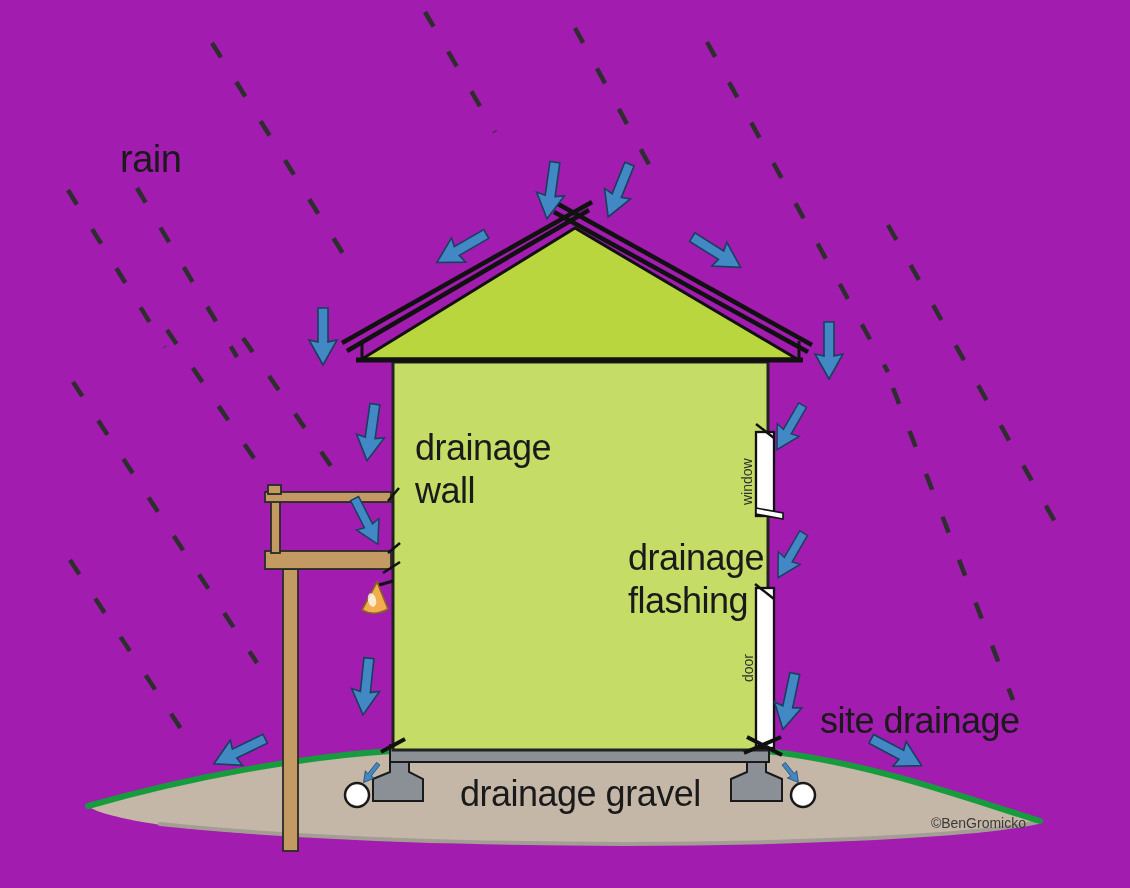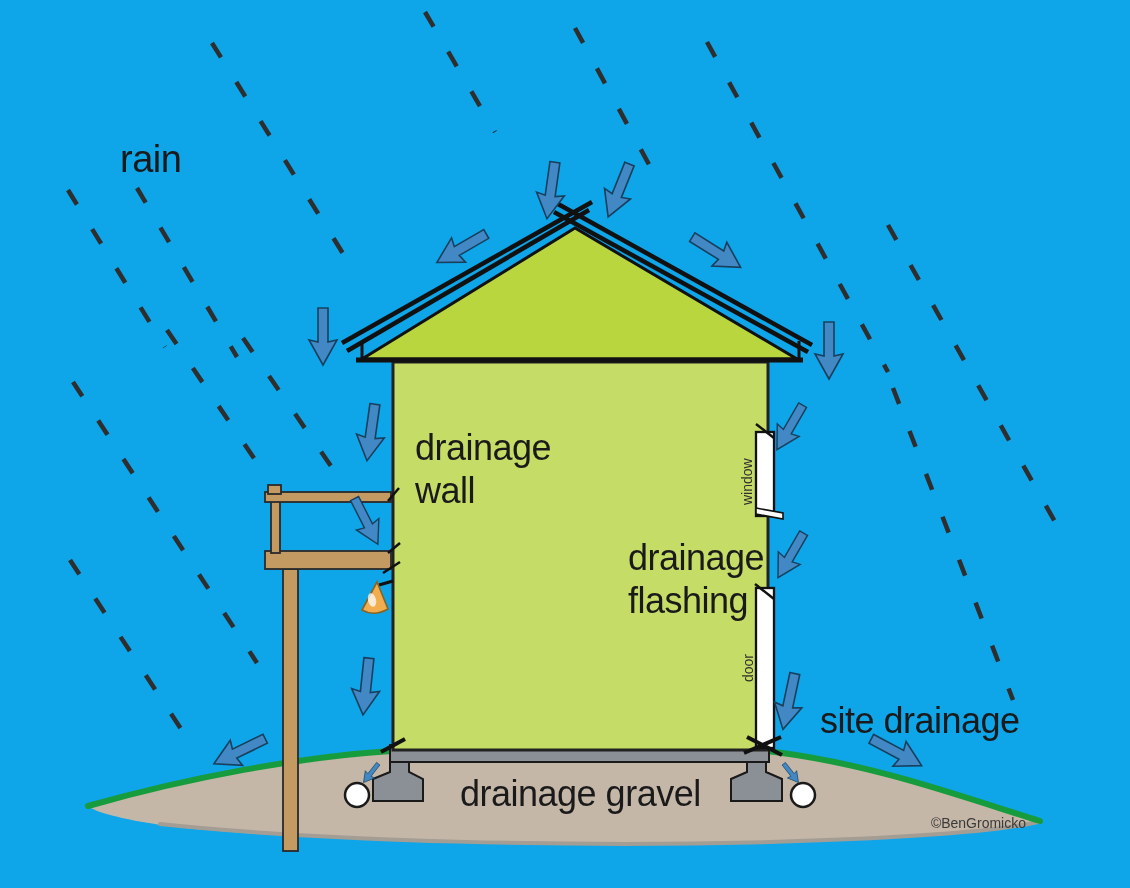--- a/index.html
+++ b/index.html
@@ -1,16 +1,16 @@
 <!DOCTYPE html>
 <html><head>
 <meta charset="utf-8">
 <style>
   html,body{margin:0;padding:0;background:#ffffff;}
-  .stage{width:1130px;height:888px;position:relative;background:#0ea5e9;overflow:hidden;}
+  .stage{width:1130px;height:888px;position:relative;background:#a21caf;overflow:hidden;}
   svg{display:block;}
   .label{font-family:"Liberation Sans","DejaVu Sans",sans-serif;letter-spacing:-0.5px;}
   .label-big{font-size:36px;fill:#1a1a1a;}
   .label-rain{font-size:38px;fill:#1a1a1a;}
   .label-small{font-size:14px;fill:#2e2e2e;letter-spacing:0;}
   .label-credit{font-size:14px;fill:#3a3a3a;letter-spacing:0;}
   .rain-line{fill:none;stroke-width:4.5;stroke-dasharray:17 29;stroke-linecap:butt;}
   .tick{stroke:#111;stroke-width:4;stroke-linecap:butt;fill:none;}
   .tick-thin{stroke:#111;stroke-width:2.5;stroke-linecap:butt;fill:none;}
 </style>

